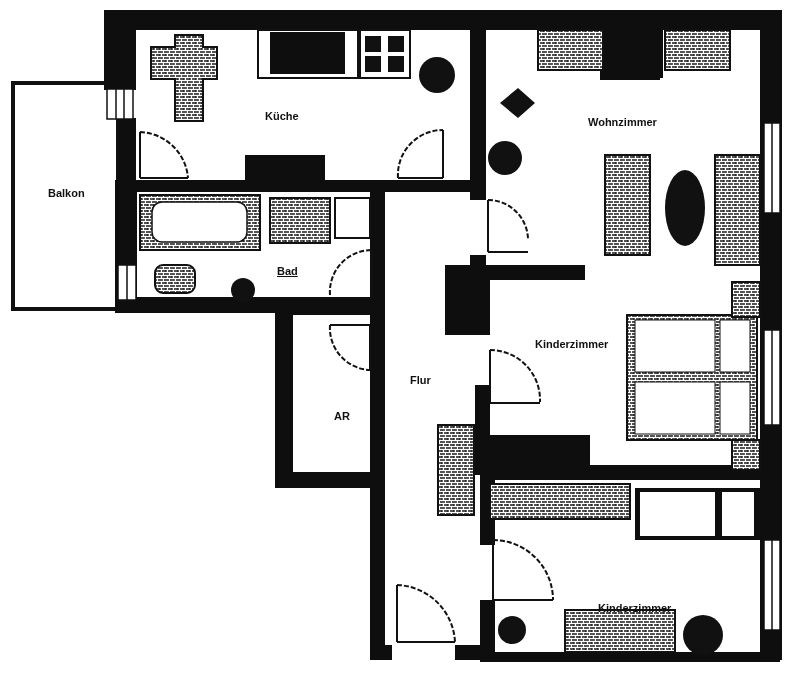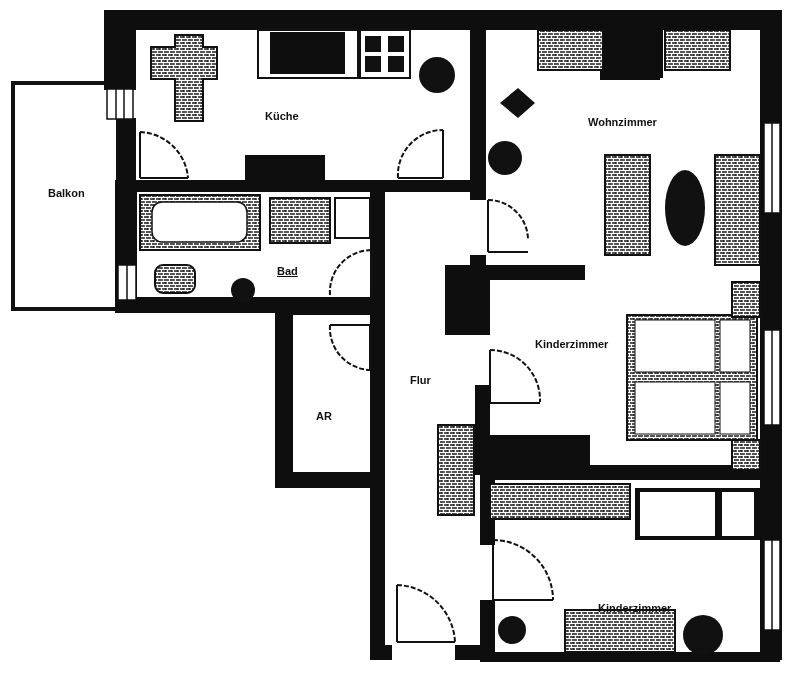--- a/index.html
+++ b/index.html
@@ -151,14 +151,14 @@
     <circle cx="512" cy="630" r="14" fill="#111"></circle>
   </g>
 </svg>
 
 <div class="lbl" style="left:265px;top:110px;">Küche</div>
 <div class="lbl" style="left:588px;top:116px;">Wohnzimmer</div>
 <div class="lbl" style="left:48px;top:187px;">Balkon</div>
 <div class="lbl" style="left:277px;top:265px;text-decoration:underline;">Bad</div>
 <div class="lbl" style="left:535px;top:338px;">Kinderzimmer</div>
 <div class="lbl" style="left:410px;top:374px;">Flur</div>
-<div class="lbl" style="left:316px;top:410px;">AR</div>
+<div class="lbl" style="left:334px;top:410px;">AR</div>
 <div class="lbl" style="left:598px;top:602px;">Kinderzimmer</div>
 
 </body></html>

